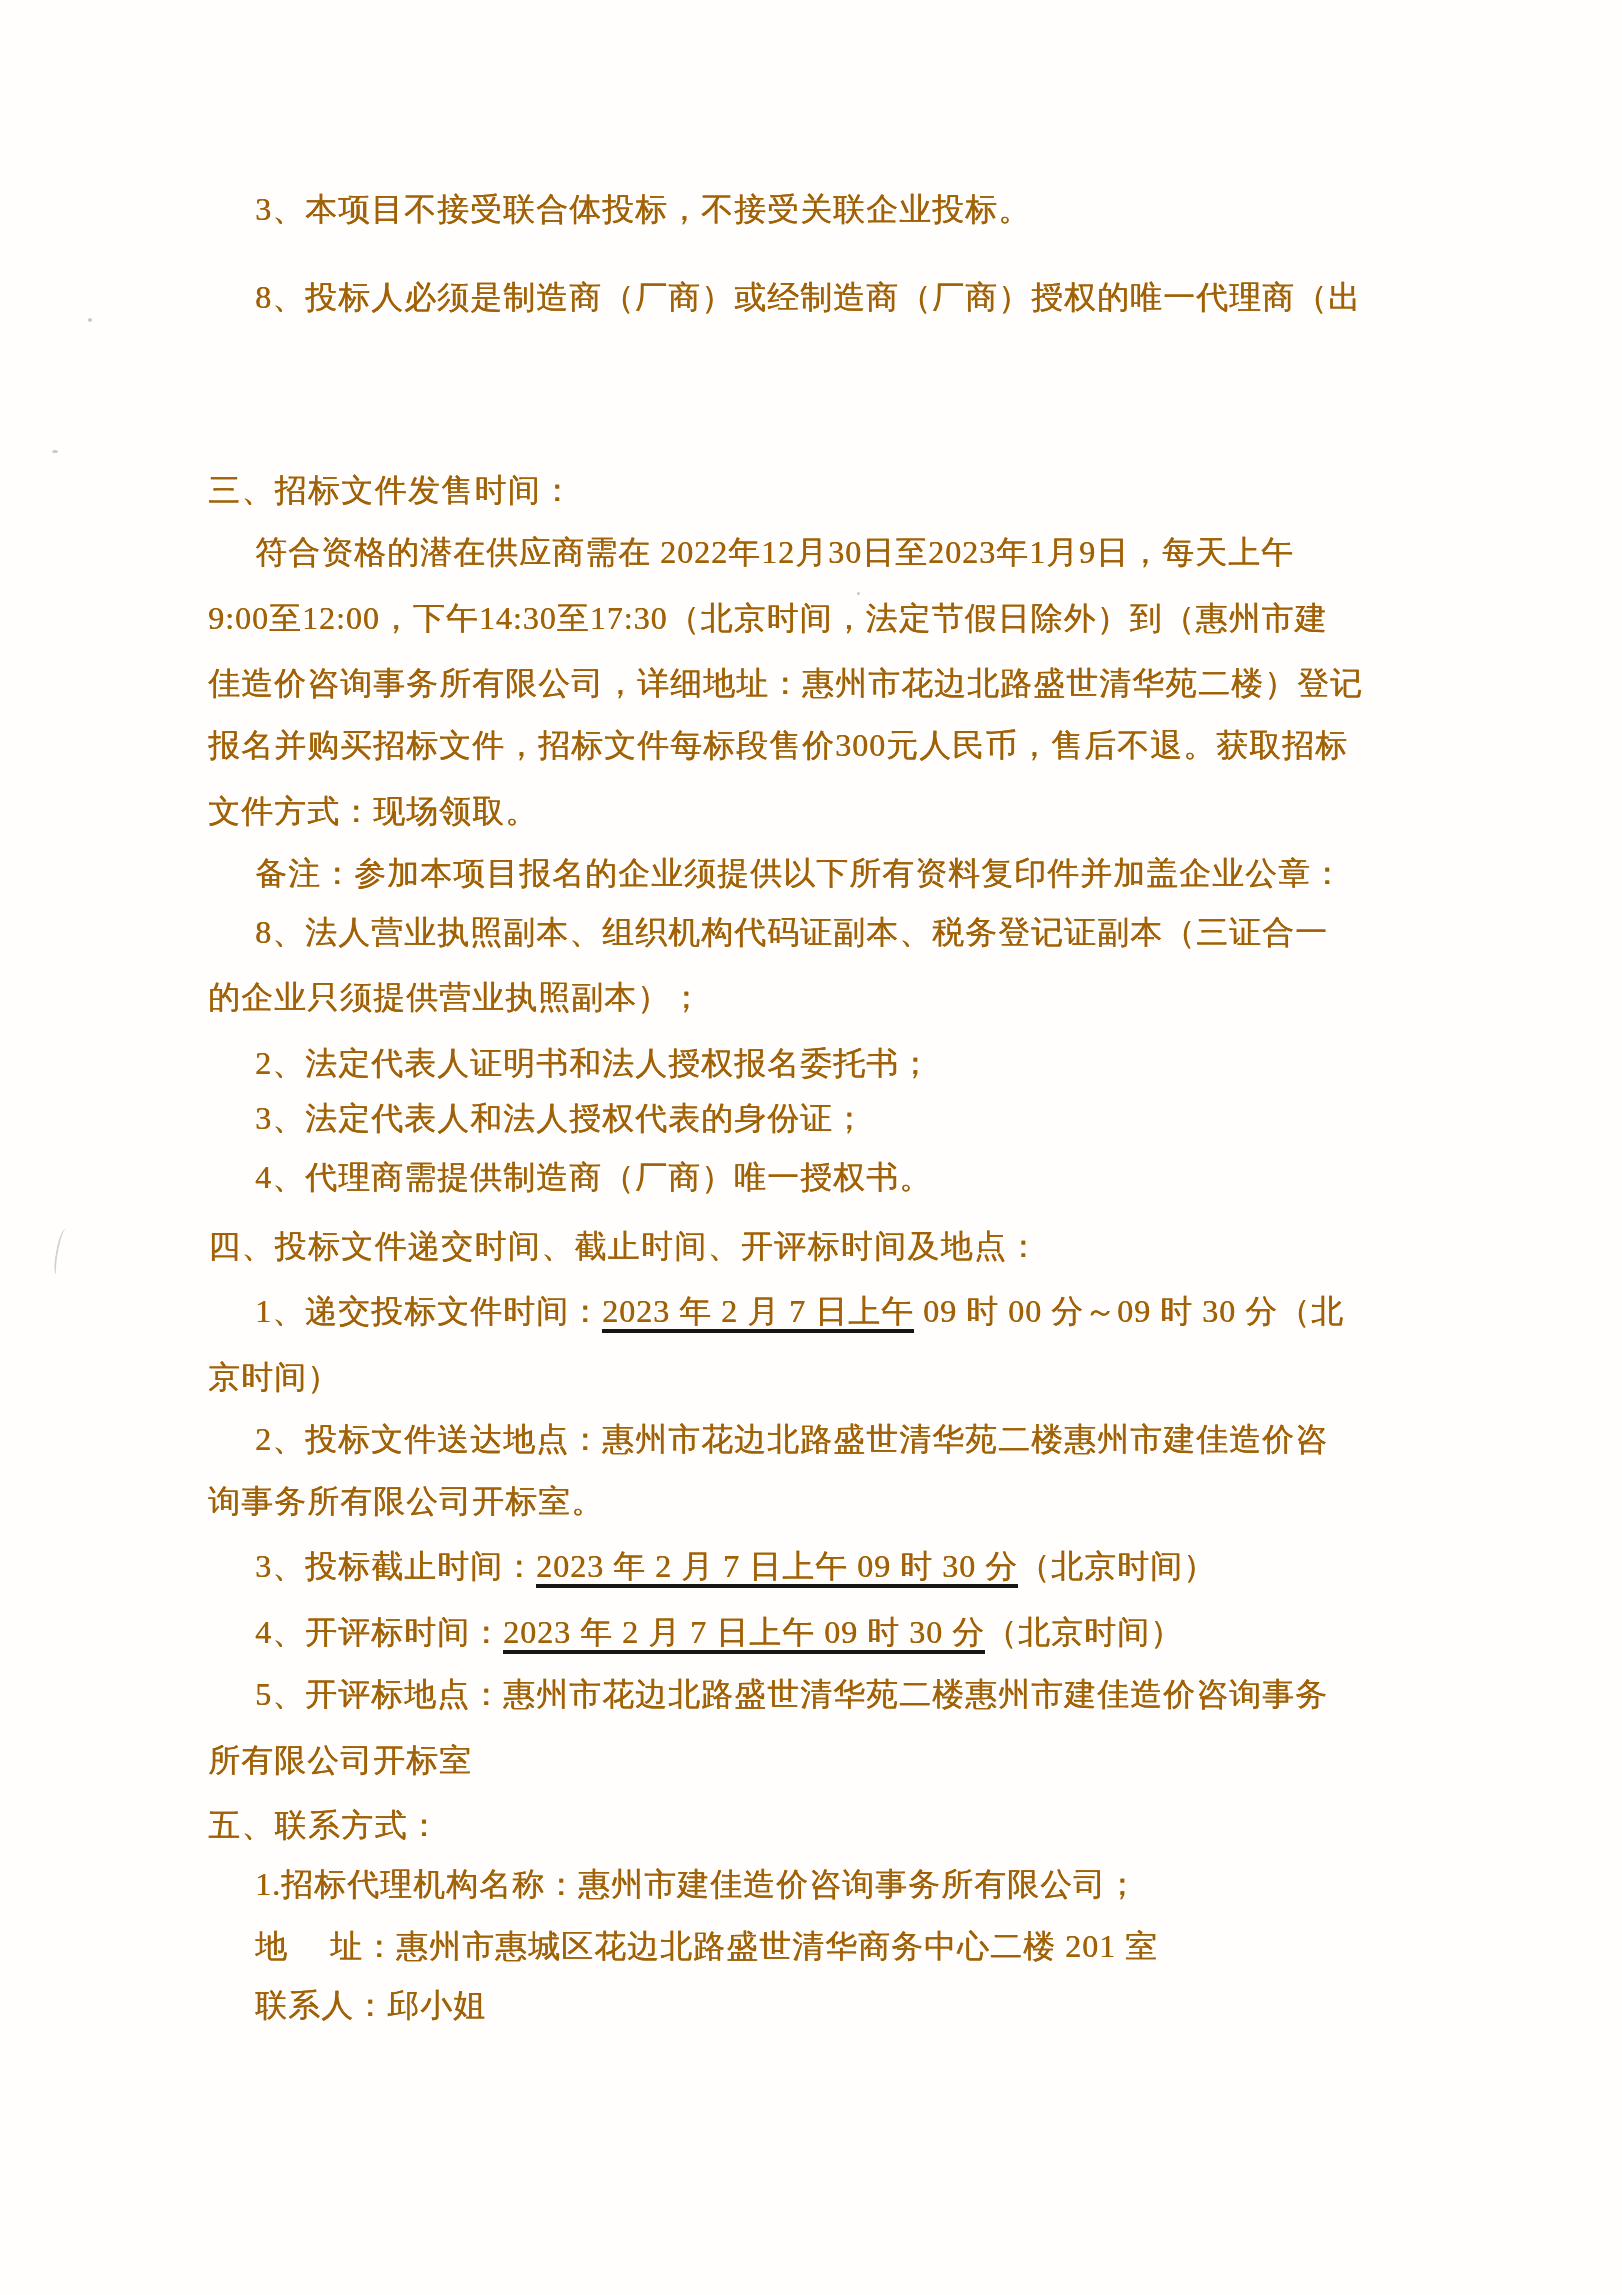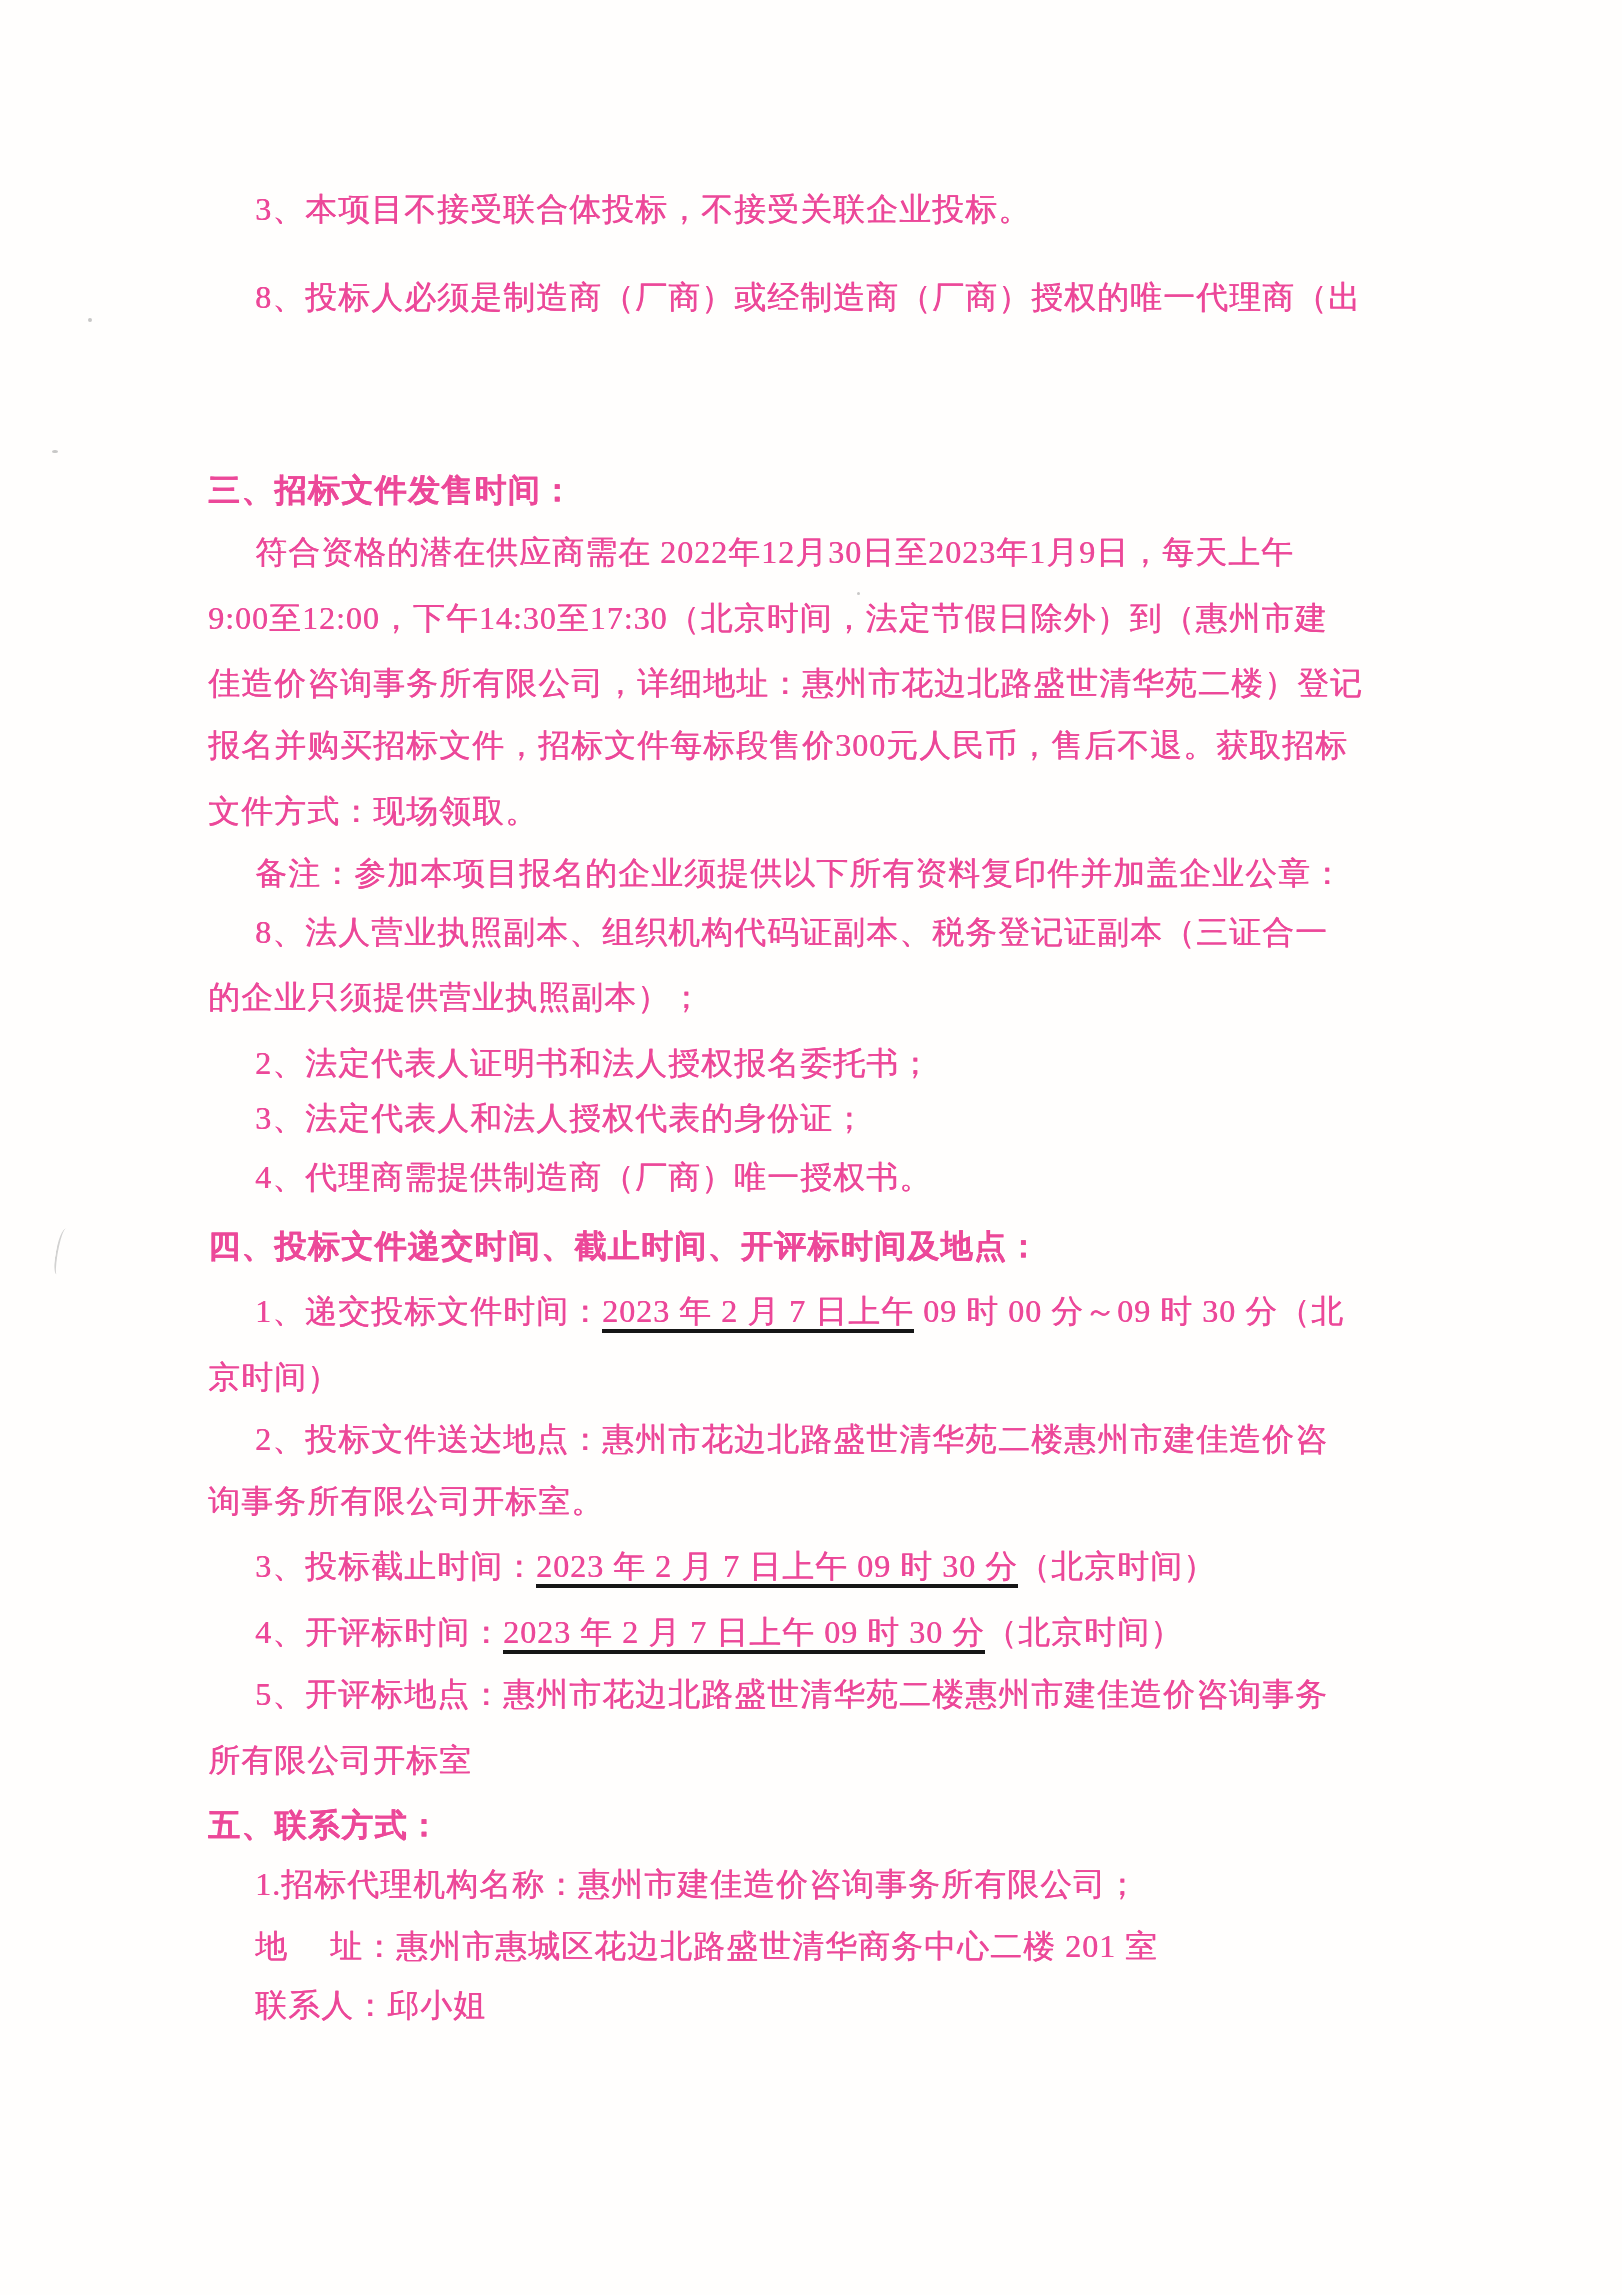--- a/index.html
+++ b/index.html
@@ -4,27 +4,27 @@
 <style>
   html,body{margin:0;padding:0;}
   body{
     width:1623px;height:2295px;position:relative;
     background:#ffffff;
     font-family:"Liberation Serif","DejaVu Serif",serif;
   }
   .page{position:absolute;inset:0;background:#fffefd;overflow:hidden;}
   .ln{
     position:absolute;left:208px;
-    font-size:32px;line-height:65px;color:#ec4899;
+    font-size:32px;line-height:65px;color:#a16207;
     white-space:pre;letter-spacing:1px;
     text-shadow:0.4px 0 0 currentColor;
     text-align:center;
   }
   .ind{padding-left:47px;}
-  .hd{font-weight:bold;letter-spacing:1.3px;}
+  .hd{font-weight:normal;letter-spacing:1.3px;}
   .ul{border-bottom:4.6px solid #161616;padding-bottom:0;}
   
   .art{position:absolute;background:#9a9a9a;opacity:.55;border-radius:50%;}
   .art-dot1{left:88px;top:318px;width:3.9px;height:3.9px;}
   .art-dot2{left:52px;top:450px;width:5.9px;height:3.3px;}
   .art-dot3{left:857px;top:592px;width:3.3px;height:3.3px;}
   .art-scribble{
     left:56px;top:1228px;width:9.2px;height:47px;background:none;
     border-left:2px solid #b5b5b5;border-radius:60% 40%;
     transform:rotate(9deg);opacity:.6;position:absolute;

